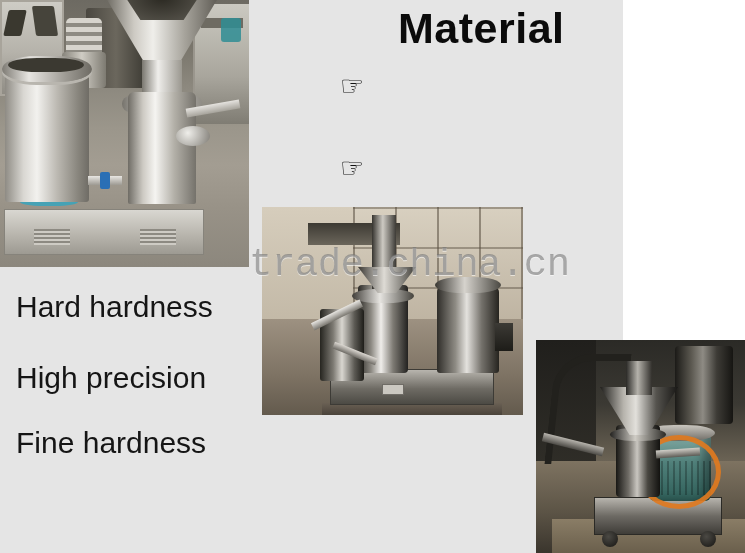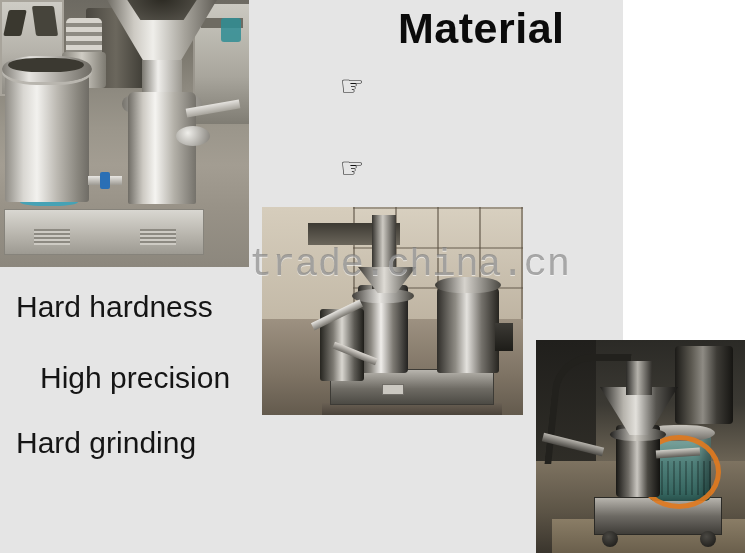--- a/index.html
+++ b/index.html
@@ -330,21 +330,21 @@
   #bullet-1 { left:340px; top:156px; }
   .hand-icon {
     font-size:27px; line-height:1; position:relative; top:-2px;
     font-family:"DejaVu Sans", sans-serif;
   }
   .feature-line {
     position:absolute; left:16px; font-size:30px; color:#151515;
     line-height:1.1; white-space:nowrap;
   }
   #feature-0 { top:280px;margin-top:10px; }
-  #feature-1 { top:361px;margin-left:24px; }
+  #feature-1 { top:361px; }
   #feature-2 { top:426px; }
 
   
   #watermark {
     position:absolute; left:249px; top:243px; width:260px;
     font-size:39px; letter-spacing:-.5px;
     color:rgba(120,120,120,.62);
     text-shadow:0 1px 0 rgba(255,255,255,.55);
     font-family:Liberation Mono, monospace;
     pointer-events:none; white-space:nowrap;
@@ -433,17 +433,17 @@
   <div class="bullet-row" id="bullet-0">
     <span class="hand-icon">☞</span>
   </div>
 
   <div class="bullet-row" id="bullet-1">
     <span class="hand-icon">☞</span>
   </div>
 
   <div class="feature-line" id="feature-0">Hard hardness</div>
   <div class="feature-line" id="feature-1">High precision</div>
-  <div class="feature-line" id="feature-2">Hard grinding</div>
+  <div class="feature-line" id="feature-2">Fine hardness</div>
 
   <div id="watermark">trade.china.cn</div>
 
 </div>
 
 </body></html>

